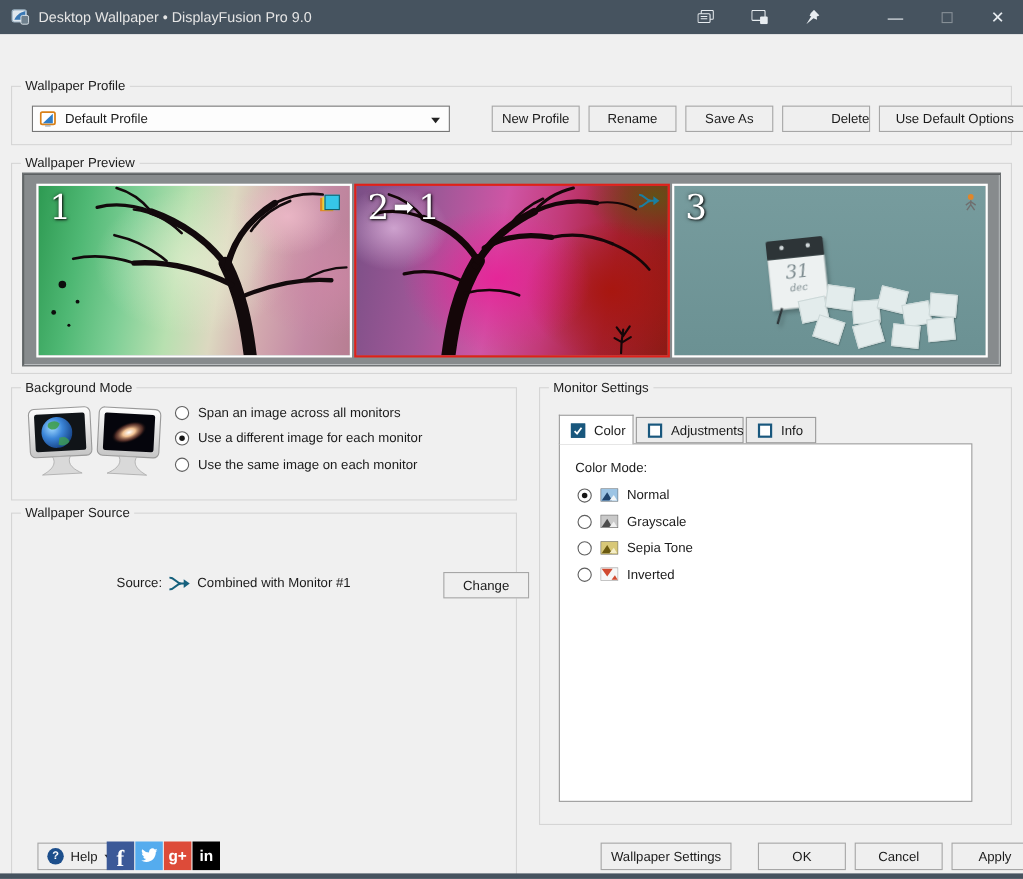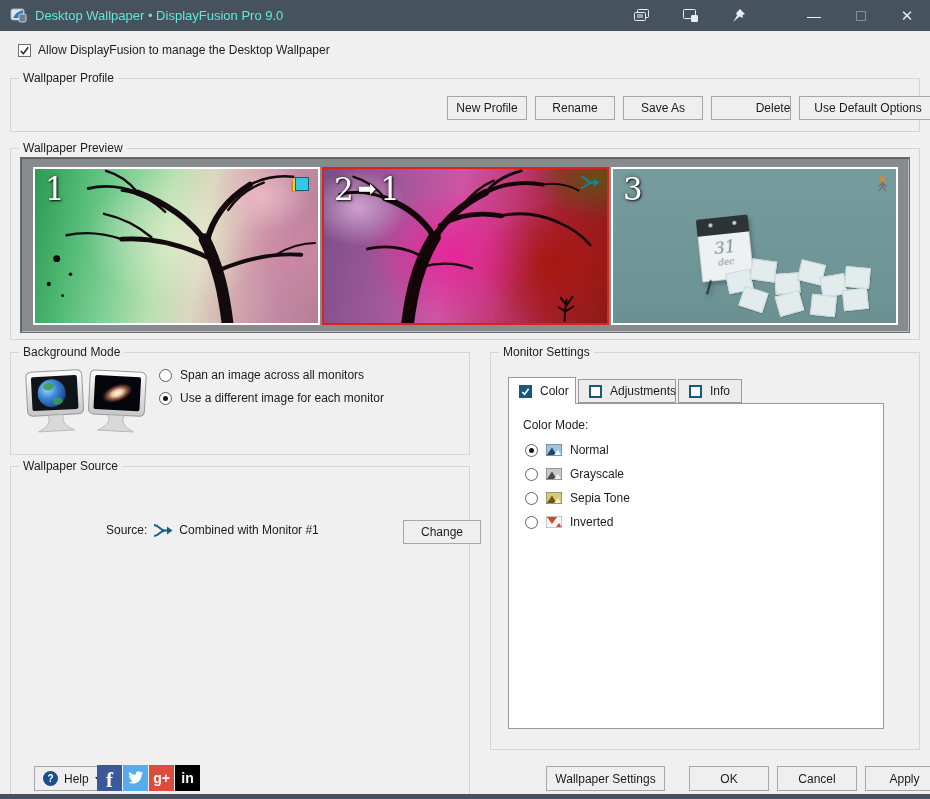--- a/index.html
+++ b/index.html
@@ -3,21 +3,21 @@
 <meta charset="utf-8">
 <style>
   * { margin:0; padding:0; box-sizing:border-box; }
   html,body { width:930px; height:799px; overflow:hidden; }
   body { font-family:"Liberation Sans", sans-serif; font-size:12px; color:#1b1b1b; background:#f0f0f0; }
   #window { position:relative; width:930px; height:799px; background:#f0f0f0; }
 
   
   .titlebar { position:absolute; left:0; top:0; width:930px; height:31px; background:#46535f; color:#fff; }
   .titlebar .app-icon { position:absolute; left:10px; top:7px; width:17px; height:17px; }
-  .titlebar .title { position:absolute; left:35px; top:0; line-height:31px; font-size:13px; color:#5eead4; }
+  .titlebar .title { position:absolute; left:35px; top:0; line-height:31px; font-size:13px; color:#e5e5e5; }
   .tb-btn { position:absolute; top:0; height:31px; display:flex; align-items:center; justify-content:center; color:#e8edf1; }
   .tb-btn svg { display:block; }
   .tb-min { left:796px; width:36px; font-size:14px; }
   .tb-max { left:843px; width:36px; }
   .tb-close { left:886px; width:42px; font-size:15px; }
   .max-box { width:10px; height:10px; border:1px solid rgba(255,255,255,.35); }
   .bottom-border { position:absolute; left:0; bottom:0; width:930px; height:5px; background:#46535f; }
 
   
   .group { position:absolute; border:1px solid #d5d5d5; }
@@ -144,31 +144,32 @@
         <path d="M8 0 L13 5 L10.5 6 L10.8 9 L7.5 7.5 L1 13 L5.5 5.8 L4 5.6 L5 3 Z" fill="#e8edf1"></path>
       </svg>
     </div>
     <div class="tb-btn tb-min">—</div>
     <div class="tb-btn tb-max">
         <span class="max-box"></span>
       </div>
     <div class="tb-btn tb-close">✕</div>
   </div>
 
-  <div class="manage-row">
-    <span class="checkbox">
-      <svg width="11" height="11" viewBox="0 0 12 12">
-        <polyline points="2,6.5 4.8,9.5 10,2.5" fill="none" stroke="#1a1a1a" stroke-width="1.6"></polyline>
-      </svg>
-    </span>
-    <span>Allow DisplayFusion to manage the Desktop Wallpaper</span>
-  </div>
 
   <div id="grp-profile" class="group">
     <span class="group-label">Wallpaper Profile</span>
+    <div class="combo">
+      <svg width="16" height="15" viewBox="0 0 16 15">
+        <rect x="1" y="1" width="13" height="11" rx="1.5" fill="#fff" stroke="#d88018" stroke-width="1.6"></rect>
+        <path d="M3 11 L12 2.5 L12 11 Z" fill="#2e7dc8"></path>
+        <rect x="5" y="12.6" width="5" height="1.6" fill="#b8bcc0"></rect>
+      </svg>
+      <span>Default Profile</span>
+      <span class="arrow"></span>
+    </div>
     <div class="win-btn" style="left:412px; top:17px; width:80px;">New Profile</div>
     <div class="win-btn" style="left:500px; top:17px; width:80px;">Rename</div>
     <div class="win-btn" style="left:588px; top:17px; width:80px;">Save As</div>
     <div class="win-btn" style="left:676px; top:17px; width:80px;padding-left:44px;">Delete</div>
     <div class="win-btn" style="left:764px; top:17px; width:138px;">Use Default Options</div>
   </div>
 
   <div id="grp-preview" class="group">
     <span class="group-label">Wallpaper Preview</span>
     <div class="preview-panel">
@@ -309,20 +310,24 @@
       </g>
     </svg>
     <div class="radio-row" style="top:37px;">
       <span class="radio sel"></span>
       <span>Use a different image for each monitor</span>
     </div>
     <div class="radio-row" style="top:14px;">
       <span class="radio"></span>
       <span>Span an image across all monitors</span>
     </div>
+    <div class="radio-row" style="top:61px;">
+      <span class="radio"></span>
+      <span>Use the same image on each monitor</span>
+    </div>
   </div>
 
   <div id="grp-source" class="group">
     <span class="group-label">Wallpaper Source</span>
     <div class="source-row">
       <span>Source:</span>
       <svg width="20" height="13" viewBox="0 0 20 13">
         <path d="M1 1 C6 1 7 6.5 12 6.5 M1 12 C6 12 7 6.5 12 6.5 M11 6.5 H15" fill="none" stroke="#16617d" stroke-width="1.8"></path>
         <path d="M14 2.5 L19.5 6.5 L14 10.5 Z" fill="#16617d"></path>
       </svg>

